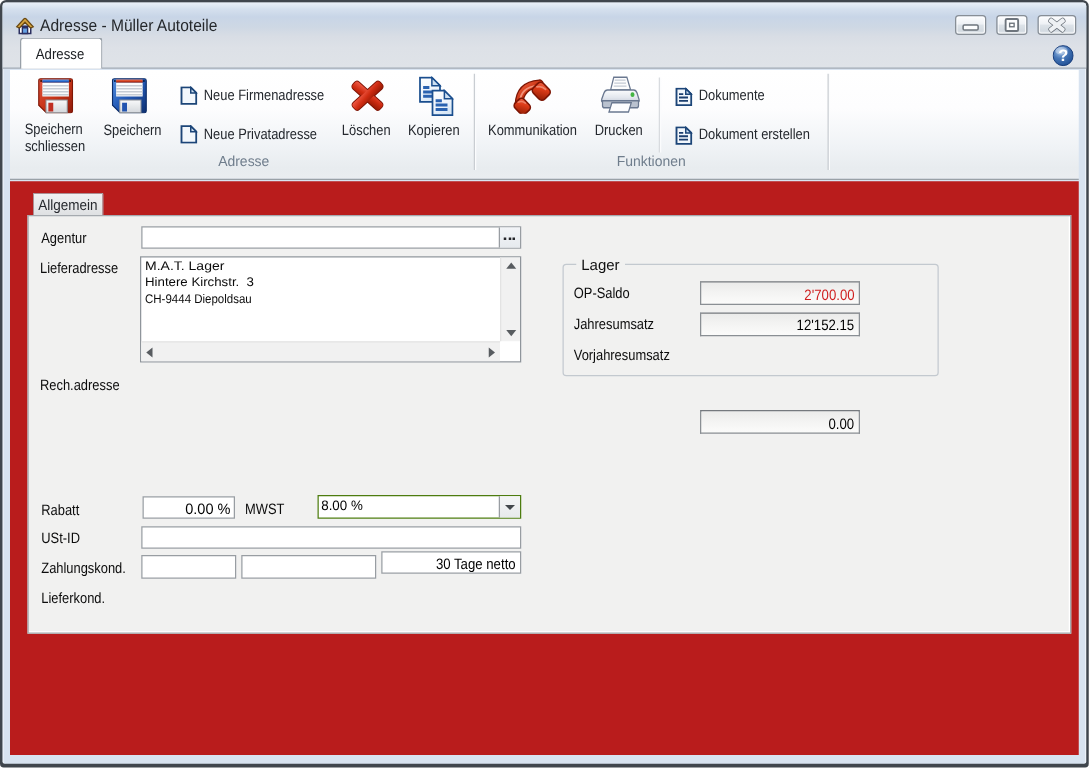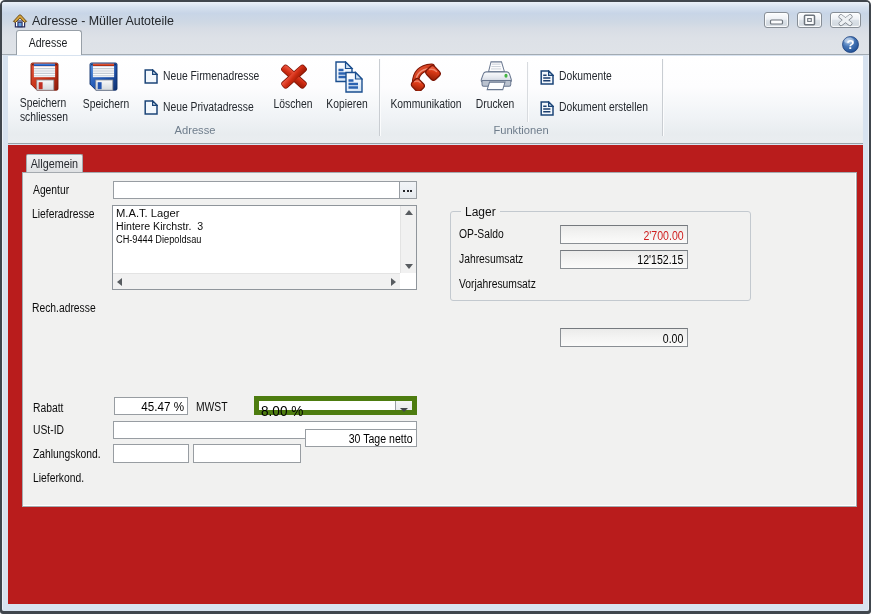--- a/index.html
+++ b/index.html
@@ -44,21 +44,21 @@
 
 .flabel { position:absolute; font-size:12px; color:#0c0c0c; white-space:nowrap; transform:scaleX(0.86); transform-origin:left center; }
 .tb { position:absolute; background:#fff; border:1px solid #989da2; font-size:12px; }
 .tb .val { position:absolute; right:2.5px; top:2px; transform:scaleX(0.88); transform-origin:right center; }
 .ta { position:absolute; background:#fff; border:1px solid #8f959b; }
 .ta .txt { position:absolute; left:3px; top:1.5px; font-size:10px; line-height:13.05px; color:#0b0b0b; white-space:pre; }
 .ta .txt span { display:inline-block; transform-origin:left center; }
 .vsb { position:absolute; right:0; top:0; width:16px; background:#f1f1f1; border-left:1px solid #e3e3e3; }
 .hsb { position:absolute; left:0; bottom:0; height:16px; background:#f1f1f1; border-top:1px solid #e3e3e3; }
 .arr { position:absolute; width:0; height:0; }
-.combo { position:absolute; background:#fff; border:5px solid #4d7c0f; font-size:14px; }
+.combo { position:absolute; background:#fff; border:1px solid #4d7c0f; font-size:11px; }
 .combo .ctext { position:absolute; left:2px; top:2px; transform:scaleX(0.88); transform-origin:left center; white-space:nowrap; }
 .dropbtn { position:absolute; right:0; top:0; bottom:0; width:17px; background:linear-gradient(180deg,#f4f5f6,#e8eaec); border-left:1px solid #989da2; }
 .dropbtn .tri { position:absolute; left:4.5px; top:7px; width:0; height:0; border-left:4px solid transparent; border-right:4px solid transparent; border-top:4px solid #42464b; }
 
 #grpbox { position:absolute; left:442.5px; top:66.5px; width:300.5px; height:90px; border:1px solid #c3c9cf; border-radius:3px; }
 #grplegend { position:absolute; left:10px; top:-7px; background:#f1f1f0; padding:0 4px; font-size:12px; color:#101010; }
 .vbox { position:absolute; left:108.5px; width:128px; height:19px; background:linear-gradient(180deg,#ebebea 0%,#f3f3f2 45%,#fbfbfa 100%); border:1px solid #8a8f94; border-top-color:#75797e; font-size:12px; }
 .vbox .vv { position:absolute; right:3px; top:2.5px; transform:scaleX(0.88); transform-origin:right center; }
 </style>
 </head>
@@ -305,35 +305,35 @@
         <div class="arr" style="left:4px; bottom:4px; border-left:4.5px solid transparent; border-right:4.5px solid transparent; border-top:5px solid #585c60;"></div>
       </div>
       <div class="hsb" style="right:16px;">
         <div class="arr" style="left:4px; top:4px; border-top:4.5px solid transparent; border-bottom:4.5px solid transparent; border-right:5px solid #585c60;"></div>
         <div class="arr" style="right:4px; top:4px; border-top:4.5px solid transparent; border-bottom:4.5px solid transparent; border-left:5px solid #585c60;"></div>
       </div>
     </div>
 
 
     <div class="tb" style="left:106px; top:252px; width:74.5px; height:18px;">
-          <div class="val" style="transform:scaleX(0.97);">45.47 %</div>
+          <div class="val" style="transform:scaleX(0.97);">0.00 %</div>
         </div>
 
     <div class="combo" style="left:246px; top:251.5px; width:163px; height:19px;">
       <div class="ctext" style="transform:scaleX(0.97);">8.00 %</div>
       <div class="dropbtn">
             <div class="tri"></div>
           </div>
     </div>
 
     <div class="tb" style="left:105.5px; top:276px; width:303.5px; height:18.5px;"></div>
 
     <div class="tb" style="left:105.5px; top:299.5px; width:75.5px; height:18.5px;"></div>
     <div class="tb" style="left:185.5px; top:299.5px; width:107.5px; height:18.5px;"></div>
-    <div class="tb" style="left:297px; top:284px; width:112px; height:18.5px;">
+    <div class="tb" style="left:297px; top:296px; width:112px; height:18.5px;">
           <div class="val">30 Tage netto</div>
         </div>
 
 
     <div id="grpbox">
       <div id="grplegend">Lager</div>
       <div class="flabel" style="left:7.5px; top:15.2px;">OP-Saldo</div>
       <div class="flabel" style="left:7.5px; top:39.8px;">Jahresumsatz</div>
       <div class="flabel" style="left:7.5px; top:65.2px;">Vorjahresumsatz</div>
       <div class="vbox" style="top:13px;">

